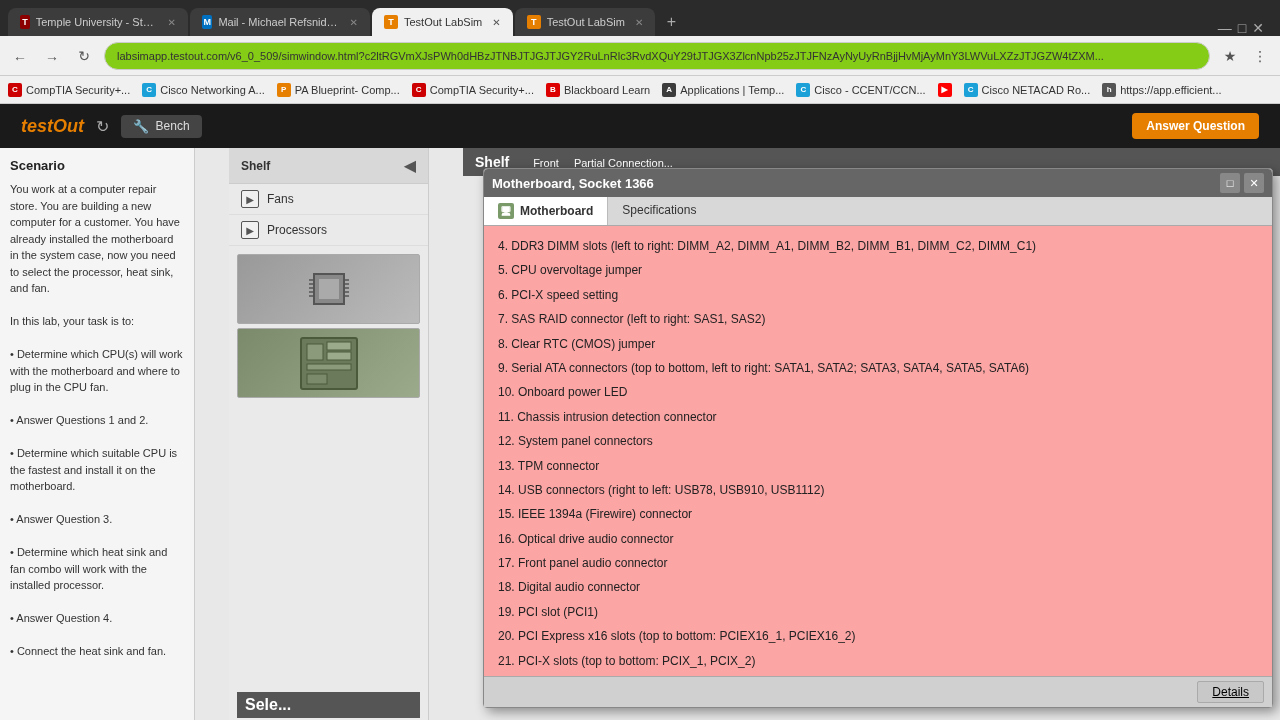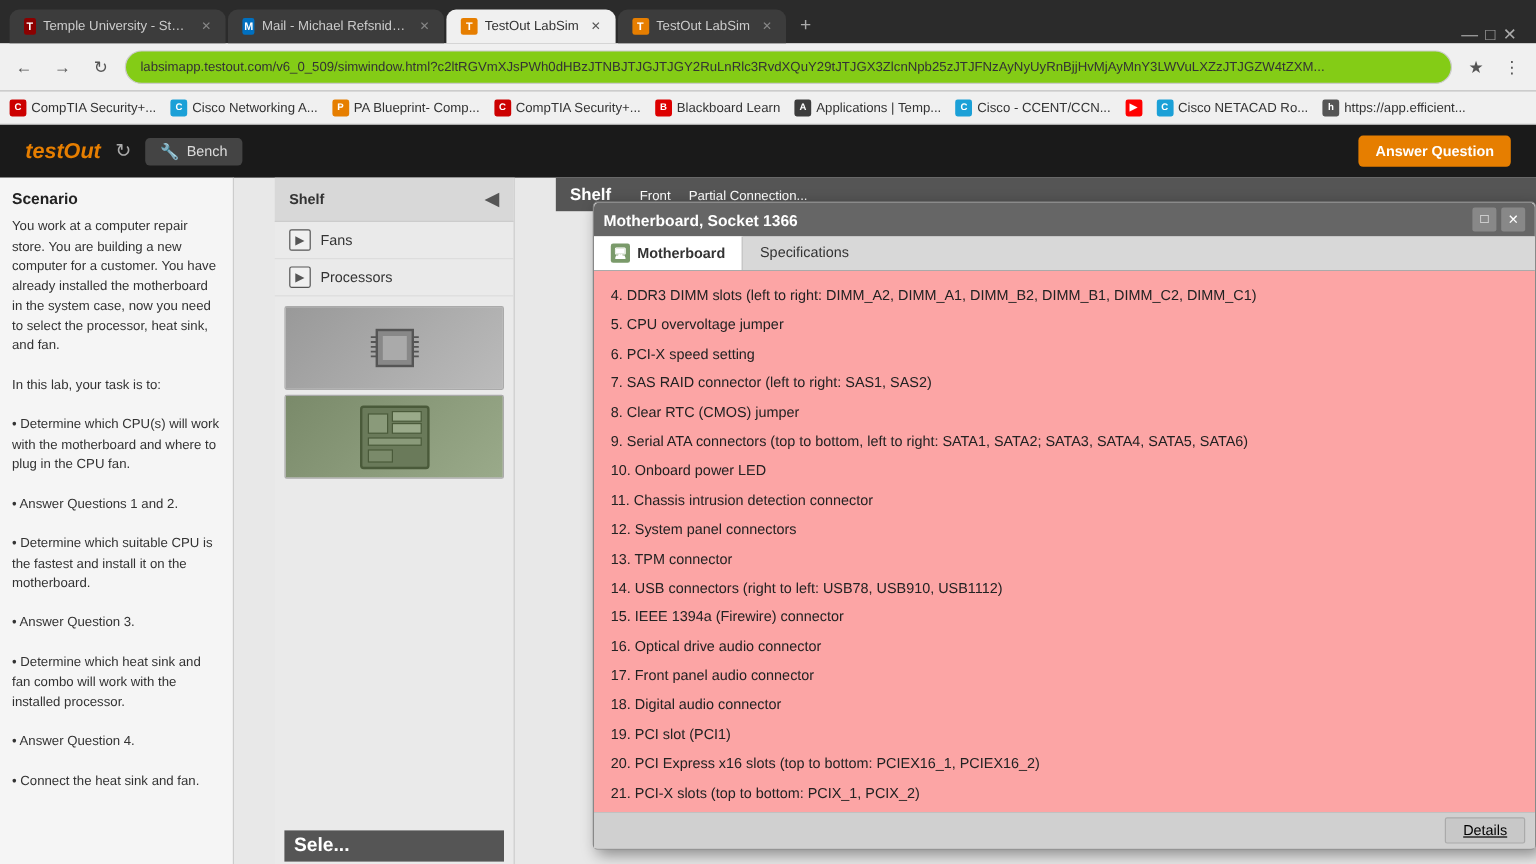--- a/index.html
+++ b/index.html
@@ -72,21 +72,21 @@
     .shelf-img-placeholder { width: 100%; height: 70px; background: #ccc; border: 1px solid #aaa; border-radius: 2px; display: flex; align-items: center; justify-content: center; }
     .shelf-img-cpu { background: linear-gradient(135deg, #999, #bbb); }
     .shelf-img-board { background: linear-gradient(135deg, #7a8a6a, #9aaa8a); }
     .shelf-section-label { font-size: 11px; color: #555; padding: 4px 8px 2px; font-weight: bold; }
 
     
     .workbench-area { flex: 1; display: flex; flex-direction: column; overflow: hidden; position: relative; }
     .workbench-header { background: #555; color: white; font-size: 14px; font-weight: bold; padding: 6px 12px; }
 
     
-    .modal-overlay { position: absolute; top: 20px; left: 20px; right: 0; bottom: 0; display: flex; align-items: flex-start; justify-content: flex-start; margin-left: 11px; }
+    .modal-overlay { position: absolute; top: 20px; left: 20px; right: 0; bottom: 0; display: flex; align-items: flex-start; justify-content: flex-start; }
     .modal { background: #f0f0f0; border: 1px solid #888; border-radius: 4px; width: 790px; max-height: 540px; display: flex; flex-direction: column; box-shadow: 4px 4px 12px rgba(0,0,0,0.4); }
     .modal-title-bar { display: flex; align-items: center; background: #666; color: white; padding: 4px 8px; border-radius: 4px 4px 0 0; }
     .modal-title-text { flex: 1; font-size: 13px; font-weight: bold; }
     .modal-btn { width: 20px; height: 20px; display: flex; align-items: center; justify-content: center; background: #888; border-radius: 2px; cursor: pointer; font-size: 11px; color: white; margin-left: 4px; }
     .modal-tabs { display: flex; background: #d8d8d8; border-bottom: 1px solid #aaa; }
     .modal-tab { display: flex; align-items: center; gap: 6px; padding: 6px 14px; cursor: pointer; font-size: 12px; color: #333; border-right: 1px solid #bbb; }
     .modal-tab.active { background: white; font-weight: bold; }
     .modal-tab-icon { width: 16px; height: 16px; background: #7a9a6a; border-radius: 2px; display: flex; align-items: center; justify-content: center; font-size: 9px; color: white; }
     .modal-tab-specs { padding: 6px 14px; cursor: pointer; font-size: 12px; color: #333; }
     .modal-body { flex: 1; overflow-y: auto; padding: 10px 14px; background: #fca5a5; }

